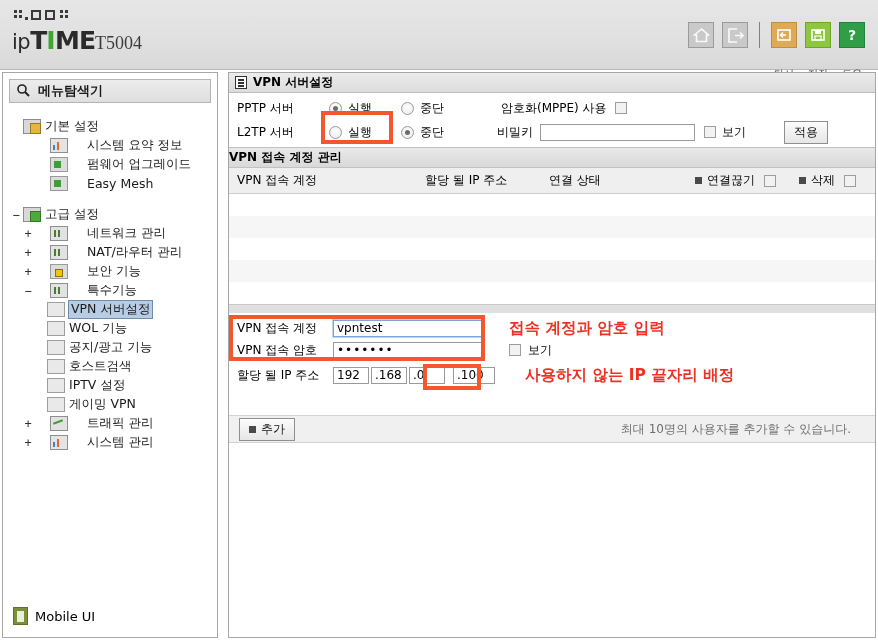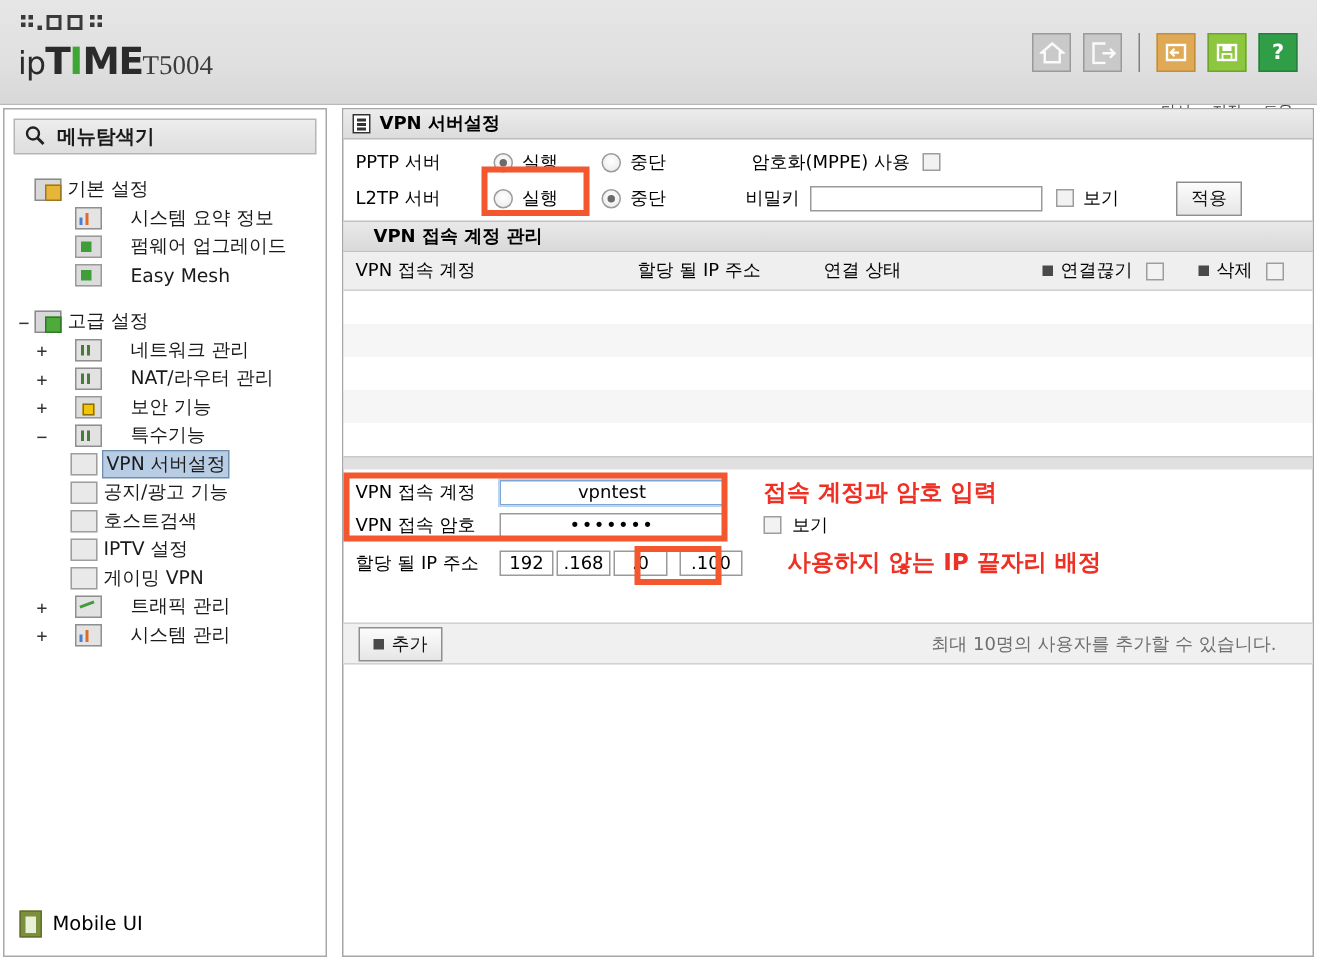--- a/index.html
+++ b/index.html
@@ -107,30 +107,29 @@
   .lbl-w { width:92px; flex:none; }
   .radio { width:13px;height:13px;border-radius:50%;border:1px solid #9a9a9a;background:
       radial-gradient(circle at 50% 40%, #ffffff 0%, #efefef 70%); position:relative; flex:none;}
   .radio.on:after{ content:""; position:absolute; left:3px; top:3px; width:5px;height:5px;border-radius:50%;background:#6b6b6b;}
   .radio-wrap{ display:flex; align-items:center; gap:6px; }
   .chk { width:12px;height:12px;border:1px solid #9d9d9d;background:#f2f2f2; flex:none;}
   .txtin {
     height:17px; border:1px solid #9a9a9a; background:#fff; font-size:12px;
     padding:0 3px; line-height:15px;
     font-family:"DejaVu Sans","Liberation Sans",sans-serif;
-    text-align:center;
   }
   .btn {
     border:1px solid #8f8f8f; background:linear-gradient(to bottom,#fcfcfc,#e6e6e6);
     font-size:12px; padding:2px 9px; color:#111; cursor:default;
   }
   .sec-head {
     height:21px; background:linear-gradient(to bottom,#e9e9e9,#d9d9d9);
     border-top:1px solid #c2c2c2; border-bottom:1px solid #c2c2c2;
-    display:flex; align-items:center; padding-left:20px; font-weight:bold; font-size:12px;
+    display:flex; align-items:center; padding-left:0; font-weight:bold; font-size:12px;
   }
   .tbl-head {
     height:26px; background:#efefef; border-bottom:1px solid #cfcfcf;
     display:flex; align-items:center; font-size:12px; position:relative;
   }
   .th { position:absolute; display:flex; align-items:center; gap:5px;}
   .sq { width:7px;height:7px;background:#4a4a4a;display:inline-block;}
   .tbl-body { }
   .trow { height:22px; background:#ffffff; }
   .trow.alt { background:#f6f6f6; }
@@ -263,20 +262,25 @@
         </div>
         <div class="node lvl1">
           <span class="pm">−</span>
           <span class="ico ic-grid ic-mini"></span>
           <span class="lbl">특수기능</span>
         </div>
         <div class="node lvl2 sel">
           <span class="pm"></span>
           <span class="ico ic-file"></span>
           <span class="lbl">VPN 서버설정</span>
+        </div>
+        <div class="node lvl2">
+          <span class="pm"></span>
+          <span class="ico ic-file"></span>
+          <span class="lbl">WOL 기능</span>
         </div>
         <div class="node lvl2">
           <span class="pm"></span>
           <span class="ico ic-file"></span>
           <span class="lbl">공지/광고 기능</span>
         </div>
         <div class="node lvl2">
           <span class="pm"></span>
           <span class="ico ic-file"></span>
           <span class="lbl">호스트검색</span>

